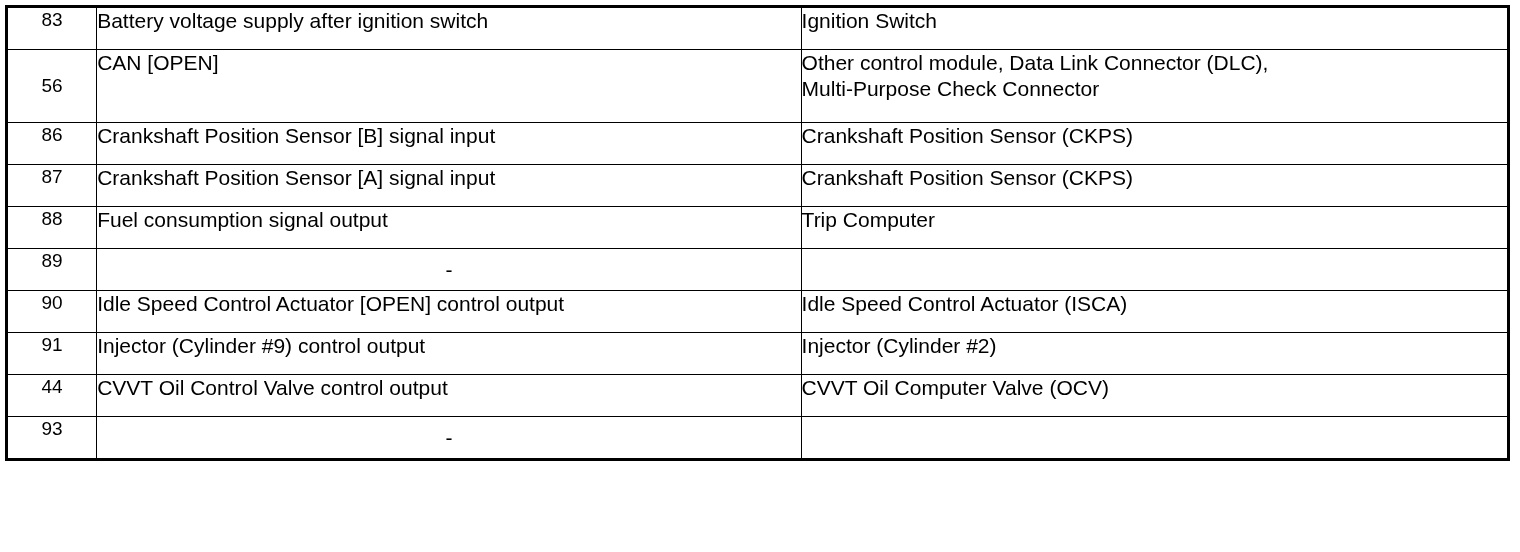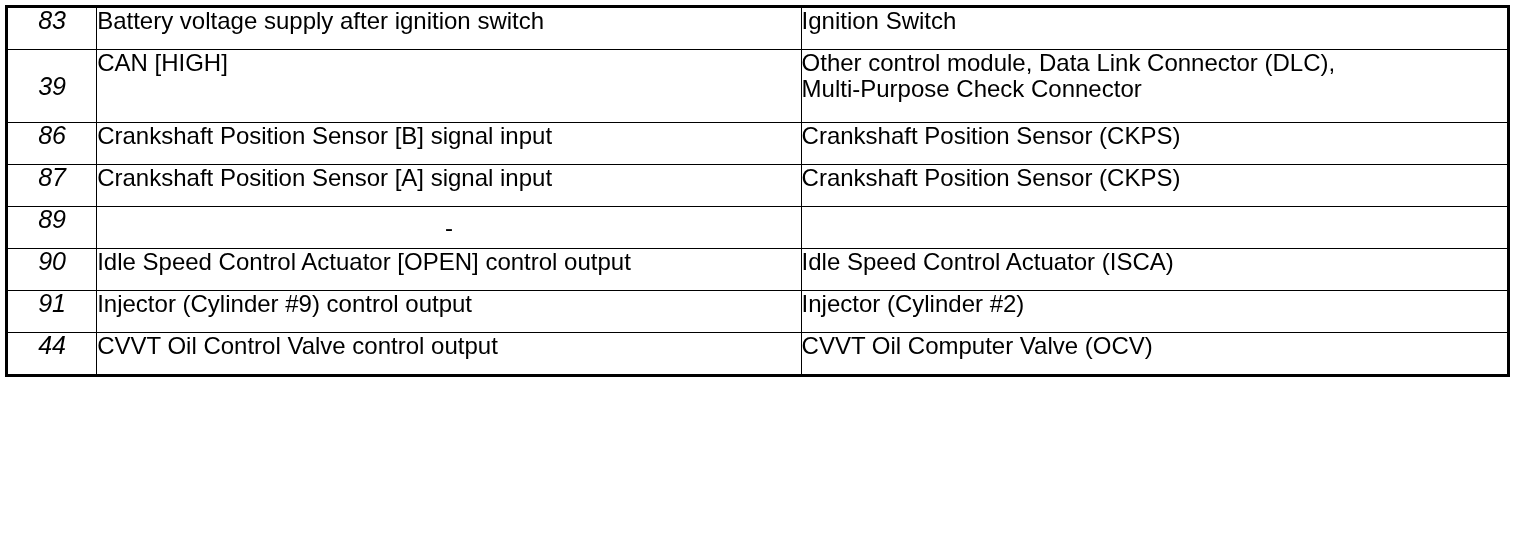--- a/index.html
+++ b/index.html
@@ -36,29 +36,28 @@
 
   table.pinout td {
     border: 1px solid #000000;
     padding: 0;
     vertical-align: top;
     background: #ffffff;
   }
   .cell-pin {
     text-align: center;
     vertical-align: middle;
-    font-size: 25px;
+    font-size: 19px;
     line-height: 24px;
     height: 41px;
     padding: 0 4px;
     white-space: nowrap;
-    font-style: italic;
   }
   .cell-text {
-    font-size: 24px;
+    font-size: 21px;
     line-height: 26px;
     padding: 6px 0 0 7px;
     height: 41px;
     white-space: pre-line;
   }
   .cell-text.dash {
     text-align: center;
     vertical-align: middle;
     padding: 0 7px;
   }
@@ -85,34 +84,39 @@
       <col class="c-desc">
       <col class="c-comp">
     </colgroup>
     <tbody>
         <tr>
           <td class="cell-pin">83</td>
           <td class="cell-text">Battery voltage supply after ignition switch</td>
           <td class="cell-text">Ignition Switch</td>
         </tr>
         <tr class="row-tall">
-          <td class="cell-pin tall">39</td>
-          <td class="cell-text tall">CAN [HIGH]</td>
+          <td class="cell-pin tall">56</td>
+          <td class="cell-text tall">CAN [OPEN]</td>
           <td class="cell-text tall">Other control module, Data Link Connector (DLC),
 Multi-Purpose Check Connector</td>
         </tr>
         <tr>
           <td class="cell-pin">86</td>
           <td class="cell-text">Crankshaft Position Sensor [B] signal input</td>
           <td class="cell-text">Crankshaft Position Sensor (CKPS)</td>
         </tr>
         <tr>
           <td class="cell-pin">87</td>
           <td class="cell-text">Crankshaft Position Sensor [A] signal input</td>
           <td class="cell-text">Crankshaft Position Sensor (CKPS)</td>
+        </tr>
+        <tr>
+          <td class="cell-pin">88</td>
+          <td class="cell-text">Fuel consumption signal output</td>
+          <td class="cell-text">Trip Computer</td>
         </tr>
         <tr>
           <td class="cell-pin">89</td>
           <td class="cell-text dash">-</td>
           <td class="cell-text empty"></td>
         </tr>
         <tr>
           <td class="cell-pin">90</td>
           <td class="cell-text">Idle Speed Control Actuator [OPEN] control output</td>
           <td class="cell-text">Idle Speed Control Actuator (ISCA)</td>
@@ -120,15 +124,20 @@
         <tr>
           <td class="cell-pin">91</td>
           <td class="cell-text">Injector (Cylinder #9) control output</td>
           <td class="cell-text">Injector (Cylinder #2)</td>
         </tr>
         <tr>
           <td class="cell-pin">44</td>
           <td class="cell-text">CVVT Oil Control Valve control output</td>
           <td class="cell-text">CVVT Oil Computer Valve (OCV)</td>
         </tr>
+        <tr>
+          <td class="cell-pin">93</td>
+          <td class="cell-text dash">-</td>
+          <td class="cell-text empty"></td>
+        </tr>
       </tbody>
   </table>
 </div>
 
 </body></html>

